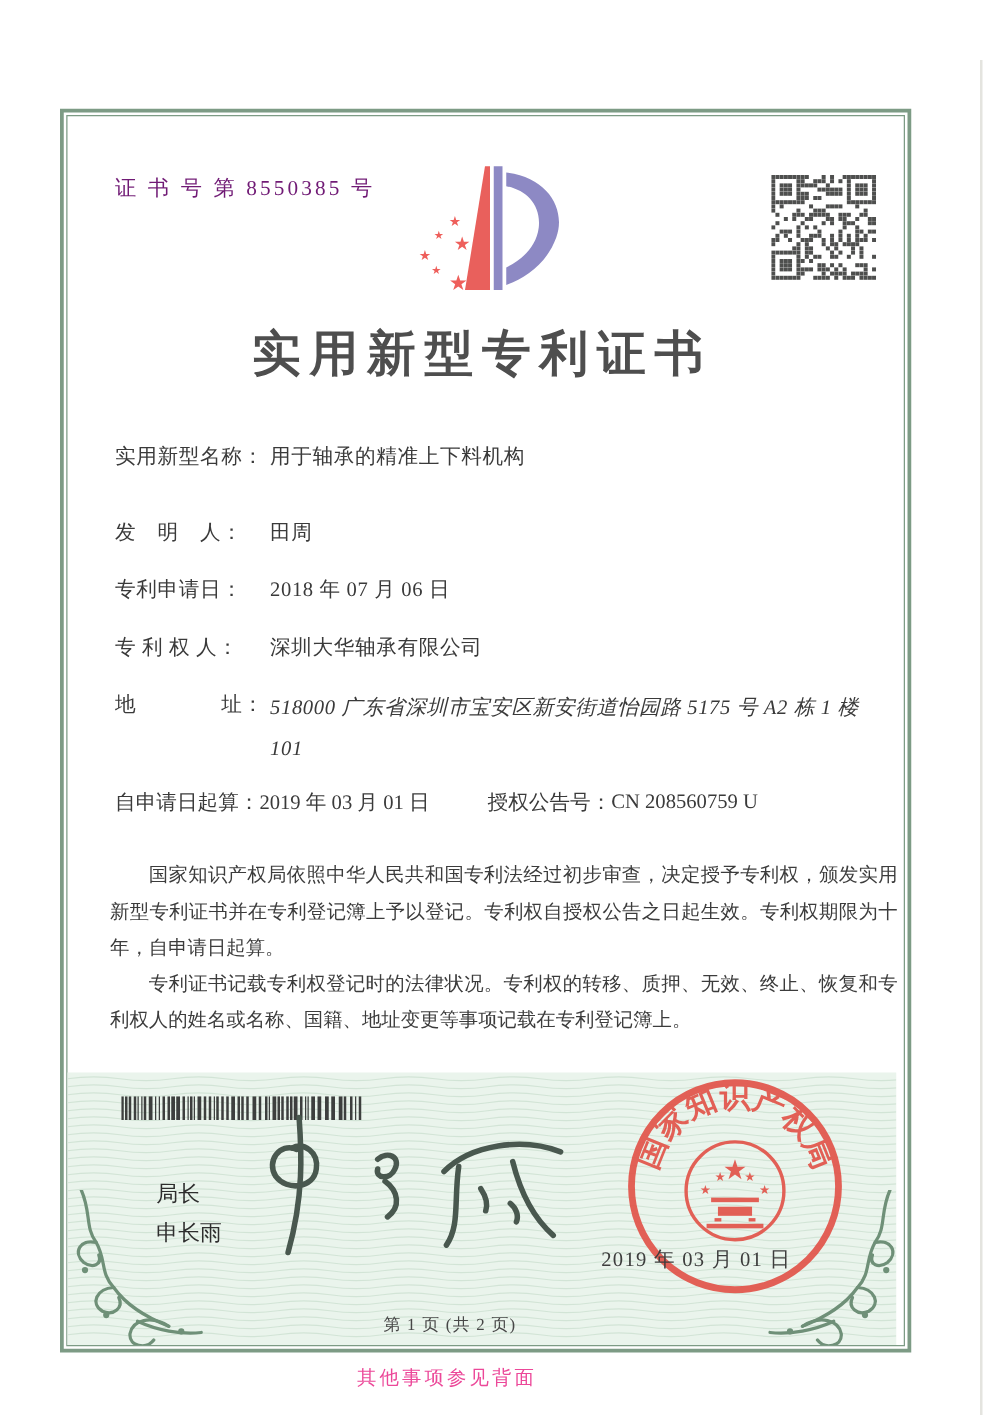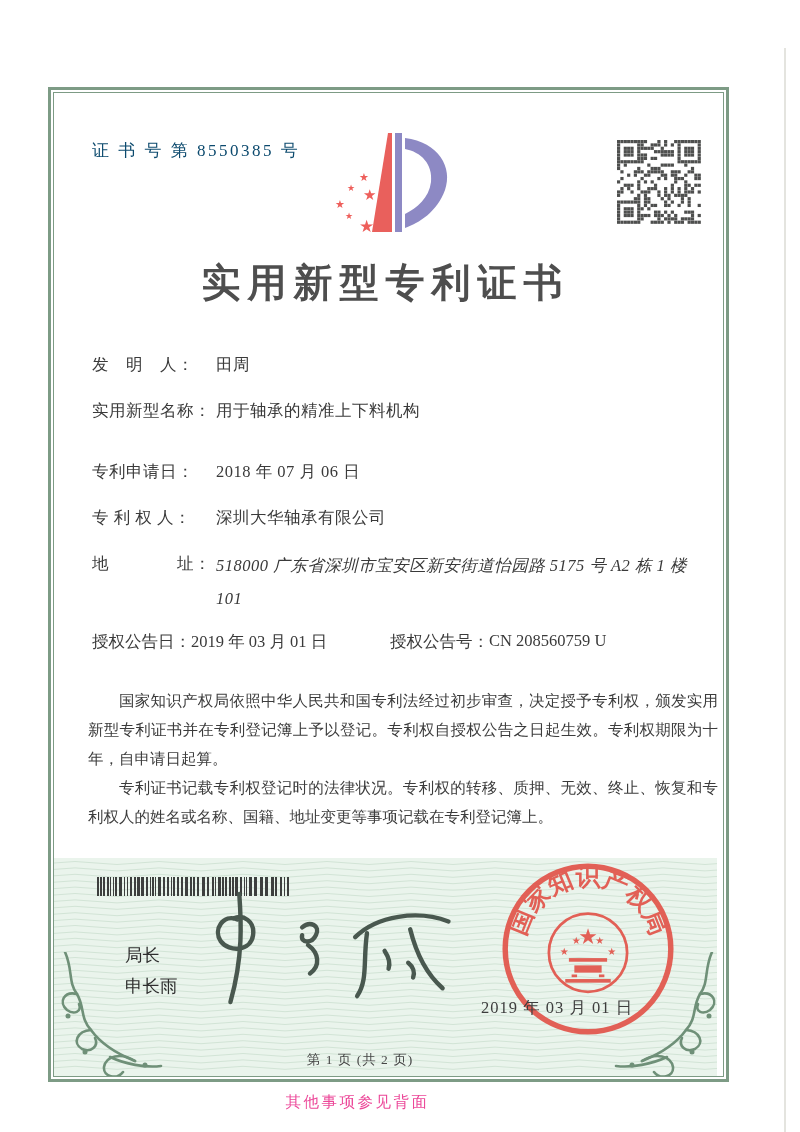--- a/index.html
+++ b/index.html
@@ -2,21 +2,21 @@
 <html><head>
 <meta charset="utf-8">
 <style>
   html,body{margin:0;padding:0;background:#fff;}
   .page{position:relative;width:800px;height:1132px;background:#ffffff;overflow:hidden;
         font-family:"Liberation Serif","DejaVu Serif",serif;color:#3a3a3a;}
   .abs{position:absolute;}
   .scan-edge{left:784px;top:48px;width:2px;height:1084px;background:#e4e4df;}
   .frame{left:48px;top:87px;width:675px;height:989px;border:3px solid #7d9b85;}
   .frame::after{content:"";position:absolute;inset:2px;border:1px solid #7d9b85;}
-  .cert-no{left:92px;top:139px;font-size:17px;letter-spacing:2.5px;color:#0c4a6e;}
+  .cert-no{left:92px;top:139px;font-size:17px;letter-spacing:2.5px;color:#701a75;}
   .logo{left:326px;top:128px;width:150px;height:112px;}
   .qr{left:617px;top:140px;width:84px;height:84px;}
   .title{left:48px;top:256px;width:675px;margin:0;text-align:center;font-size:39px;
          font-weight:700;letter-spacing:7px;color:#4e4e4e;}
   .fields{left:92px;top:350px;width:628px;font-size:16.5px;}
   .frow{display:flex;line-height:30px;margin-bottom:16px;}
   .frow.first{margin-bottom:31px;}
   .flabel{flex:none;width:124px;letter-spacing:0.5px;white-space:pre;}
   .fval{letter-spacing:0.5px;}
   .addr .fval{width:500px;line-height:33px;font-style:italic;}
@@ -369,43 +369,43 @@
       <rect x="63.839999999999996" y="80.64" width="3.1919999999999997" height="3.1919999999999997"></rect>
       <rect x="70.56" y="80.64" width="3.1919999999999997" height="3.1919999999999997"></rect>
       <rect x="73.92" y="80.64" width="3.1919999999999997" height="3.1919999999999997"></rect>
       <rect x="77.28" y="80.64" width="3.1919999999999997" height="3.1919999999999997"></rect>
       <rect x="80.64" y="80.64" width="3.1919999999999997" height="3.1919999999999997"></rect>
     </svg>
 
   <h1 class="abs title">实用新型专利证书</h1>
 
   <div class="abs fields">
+    <div class="frow first">
+      <span class="flabel">实用新型名称：</span>
+      <span class="fval">用于轴承的精准上下料机构</span>
+    </div>
     <div class="frow">
       <span class="flabel">发　明　人：</span>
       <span class="fval">田周</span>
-    </div>
-    <div class="frow first">
-      <span class="flabel">实用新型名称：</span>
-      <span class="fval">用于轴承的精准上下料机构</span>
     </div>
     <div class="frow">
       <span class="flabel">专利申请日：</span>
       <span class="fval">2018 年 07 月 06 日</span>
     </div>
     <div class="frow">
       <span class="flabel">专 利 权 人：</span>
       <span class="fval">深圳大华轴承有限公司</span>
     </div>
     <div class="frow addr">
       <span class="flabel">地　　　　址：</span>
       <span class="fval">518000 广东省深圳市宝安区新安街道怡园路 5175 号 A2 栋 1 楼 101</span>
     </div>
     <div class="grant">
       <div class="gpair g1">
-        <span>授权公告日：</span>
+        <span>自申请日起算：</span>
         <span>2019 年 03 月 01 日</span>
       </div>
       <div class="gpair">
         <span>授权公告号：</span>
         <span>CN 208560759 U</span>
       </div>
     </div>
   </div>
 
   <div class="abs paras">

